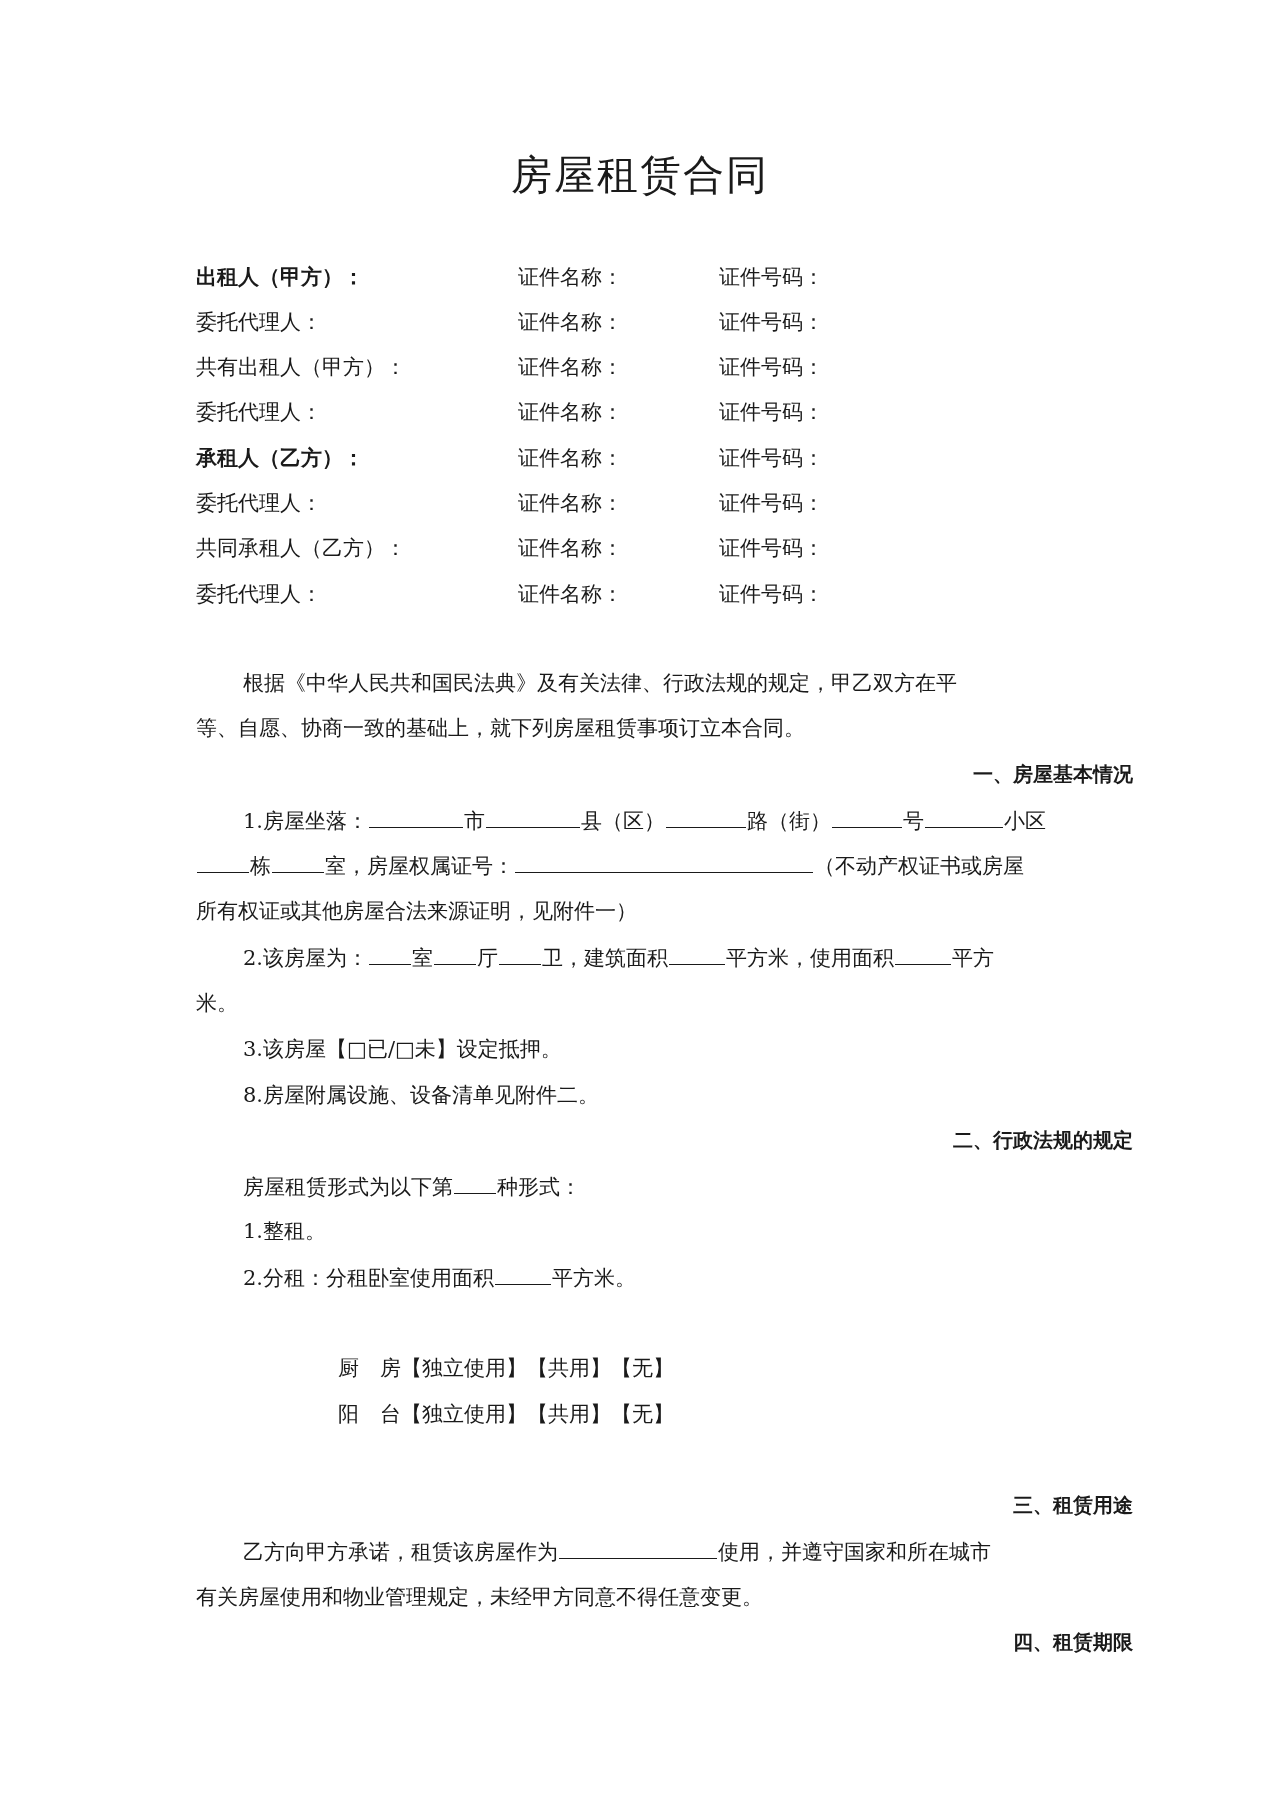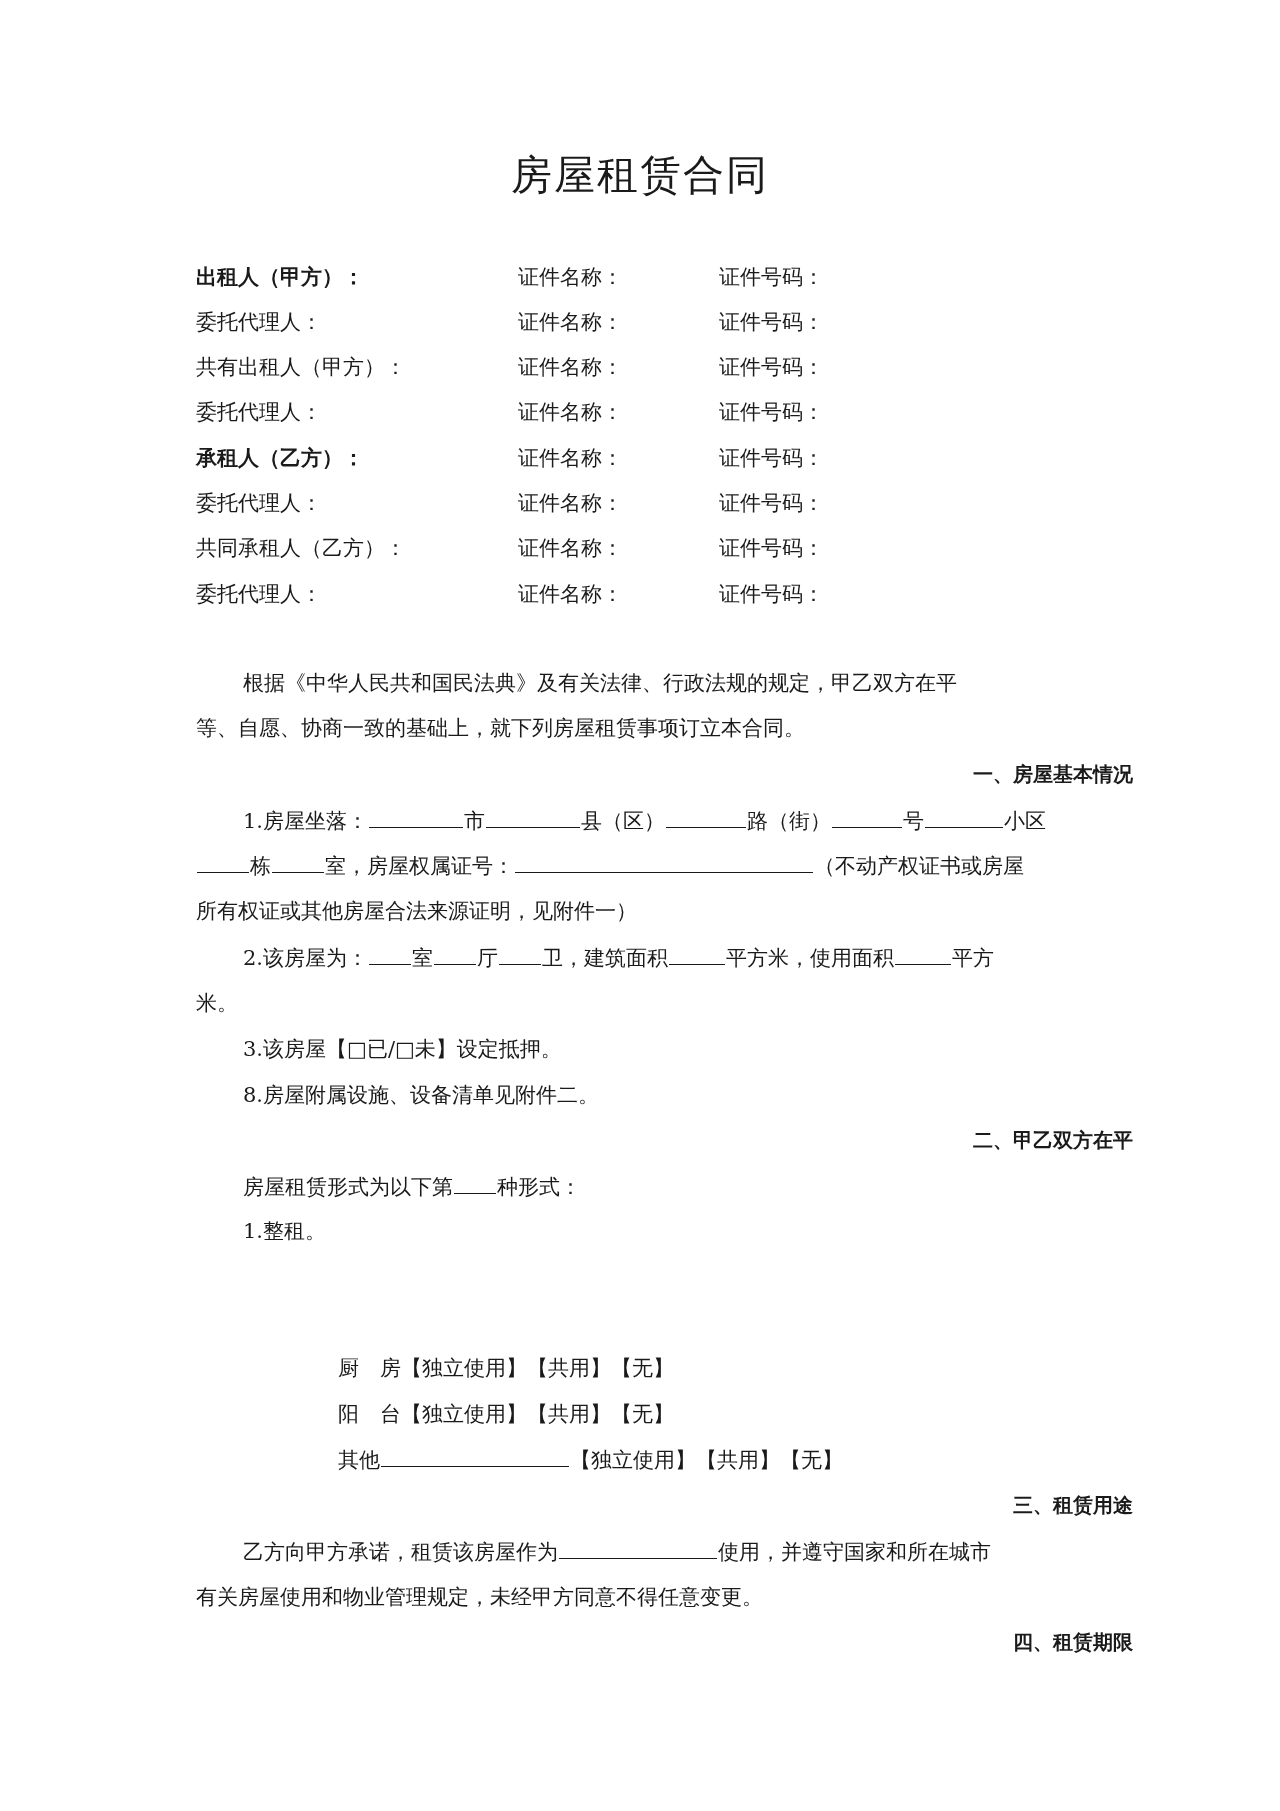--- a/index.html
+++ b/index.html
@@ -81,33 +81,33 @@
   <div class="line" style="top:896px">所有权证或其他房屋合法来源证明，见附件一）</div>
 
   <div class="line indent" style="top:942px">
     <span>2.该房屋为：</span><span class="blank" style="width:42px"></span><span>室</span><span class="blank" style="width:42px"></span><span>厅</span><span class="blank" style="width:42px"></span><span>卫，建筑面积</span><span class="blank" style="width:56px"></span><span>平方米，使用面积</span><span class="blank" style="width:56px"></span><span>平方</span>
   </div>
   <div class="line" style="top:988px">米。</div>
 
   <div class="line indent" style="top:1034px">3.该房屋【□已/□未】设定抵押。</div>
   <div class="line indent" style="top:1080px">8.房屋附属设施、设备清单见附件二。</div>
 
-  <div class="line indent heading" style="top:1125px">二、甲乙双方在平</div>
+  <div class="line indent heading" style="top:1125px">二、行政法规的规定</div>
   <div class="line indent" style="top:1171px">
     <span>房屋租赁形式为以下第</span><span class="blank" style="width:42px"></span><span>种形式：</span>
   </div>
   <div class="line indent" style="top:1216px">1.整租。</div>
+  <div class="line indent" style="top:1262px">
+    <span>2.分租：分租卧室使用面积</span><span class="blank" style="width:56px"></span><span>平方米。</span>
+  </div>
   <div class="line indent2" style="top:1353px">
     <span>厨　房</span><span>【独立使用】【共用】【无】</span>
   </div>
   <div class="line indent2" style="top:1399px">
     <span>阳　台</span><span>【独立使用】【共用】【无】</span>
-  </div>
-  <div class="line indent2" style="top:1444px">
-    <span>其他</span><span class="blank" style="width:188px"></span><span>【独立使用】【共用】【无】</span>
   </div>
 
   <div class="line indent heading" style="top:1490px">三、租赁用途</div>
   <div class="line indent" style="top:1536px">
     <span>乙方向甲方承诺，租赁该房屋作为</span><span class="blank" style="width:158px"></span><span>使用，并遵守国家和所在城市</span>
   </div>
   <div class="line" style="top:1582px">有关房屋使用和物业管理规定，未经甲方同意不得任意变更。</div>
 
   <div class="line indent heading" style="top:1627px">四、租赁期限</div>
 

